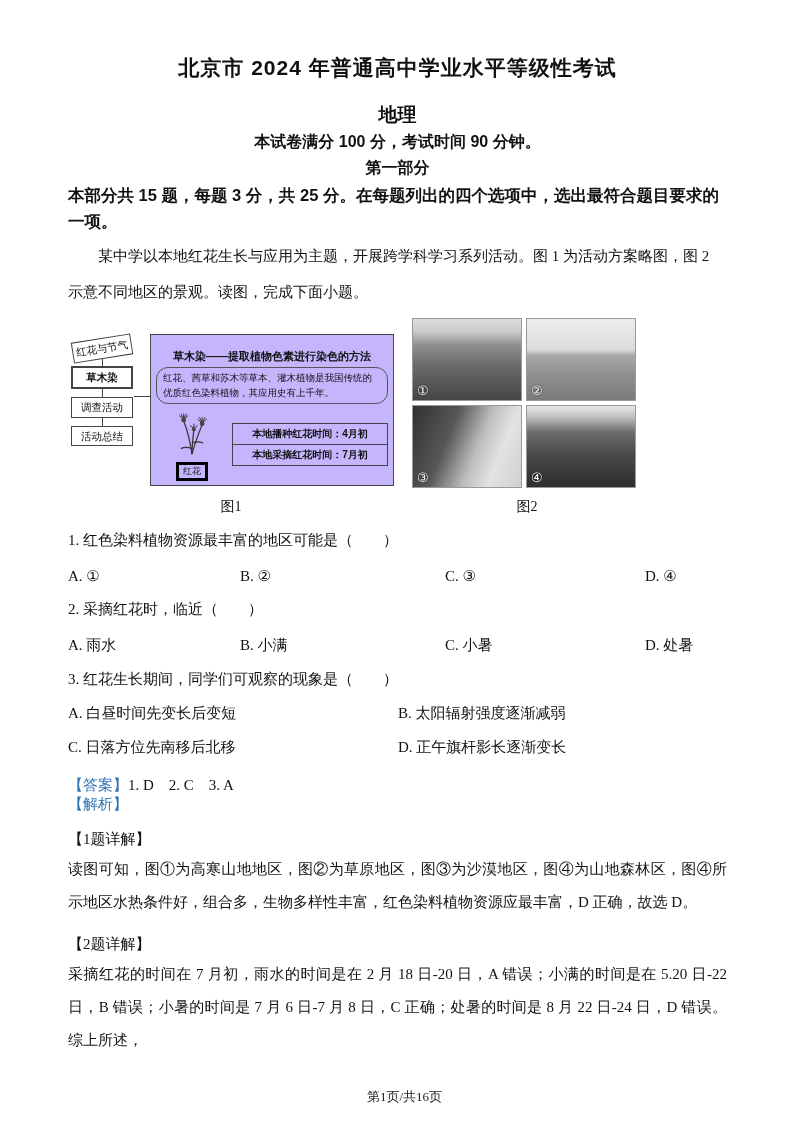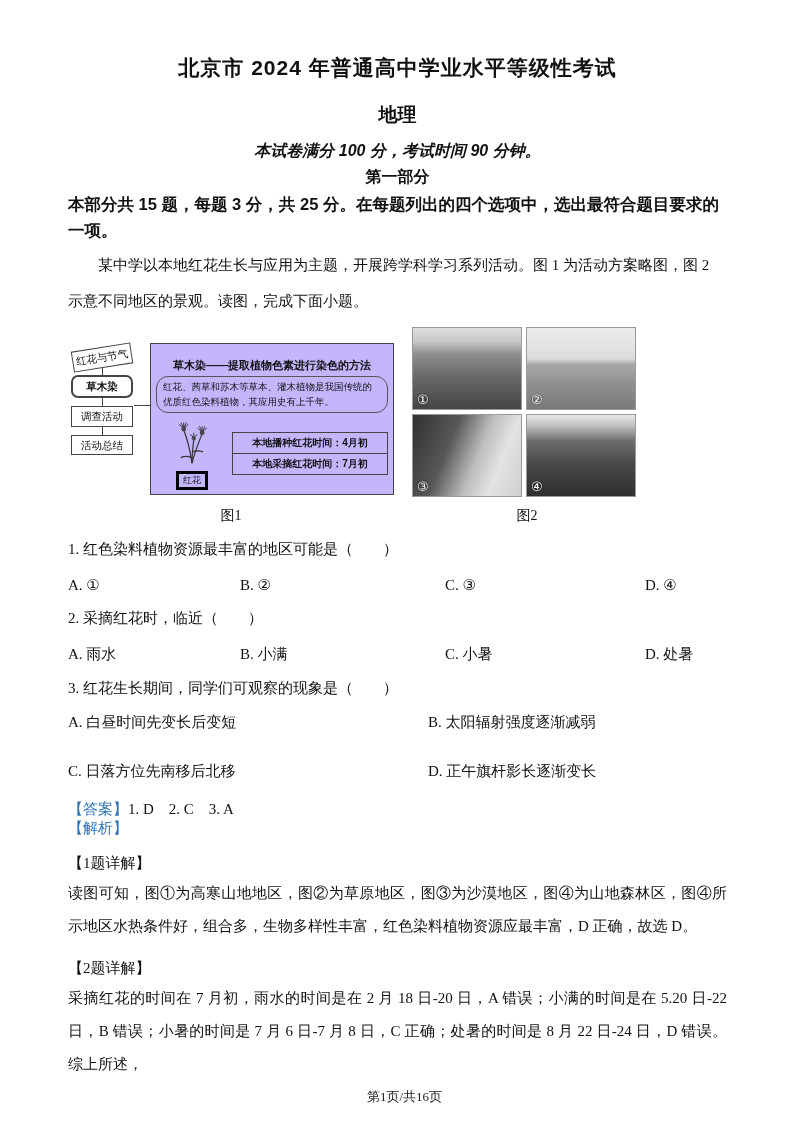--- a/index.html
+++ b/index.html
@@ -5,33 +5,33 @@
   * { margin:0; padding:0; box-sizing:border-box; }
   html,body { background:#ffffff; }
   body {
     width:793px; height:1122px; position:relative; overflow:hidden;
     font-family:"Liberation Serif","DejaVu Serif",serif; color:#111111;
   }
   .content { padding:54px 66px 0 68px; }
 
   .title  { text-align:center; font-family:"Liberation Sans","DejaVu Sans",sans-serif; font-weight:bold; font-size:21px; letter-spacing:1px; }
   .subject{ text-align:center; font-family:"Liberation Sans","DejaVu Sans",sans-serif; font-weight:bold; font-size:19px; margin-top:20px; }
-  .exam-info { text-align:center; font-family:"Liberation Sans","DejaVu Sans",sans-serif; font-weight:bold; font-size:16px; margin-top:13px;font-style:italic; }
+  .exam-info { text-align:center; font-family:"Liberation Sans","DejaVu Sans",sans-serif; font-weight:bold; font-size:16px; margin-top:4px; }
   .part   { text-align:center; font-family:"Liberation Sans","DejaVu Sans",sans-serif; font-weight:bold; font-size:16px; margin-top:5px; }
   .instructions { font-family:"Liberation Sans","DejaVu Sans",sans-serif; font-weight:bold; font-size:16.5px; line-height:1.6; margin-top:3px; }
   .intro  { font-size:15px; line-height:2.4; text-indent:2em; margin-top:3px; }
 
   
   .figure-row { display:flex; gap:14px; margin-top:8px; }
   .fig1 { width:326px; height:154px; position:relative; margin-top:16px; flex:none; }
   .fig1-side { position:absolute; left:0; top:4px; width:68px; display:flex; flex-direction:column; align-items:center; }
   .side-box { border:1px solid #444; font-size:10.5px; line-height:1.2; padding:3px 2px; text-align:center; width:62px; background:#fff;
               font-family:"Liberation Sans","DejaVu Sans",sans-serif; }
   .side-box.tilted { transform:rotate(-9deg); width:60px; }
-  .side-box.hi { border-width:2px; font-weight:bold;border-radius:7px; }
+  .side-box.hi { border-width:2px; font-weight:bold; }
   .side-line { width:1px; height:8px; background:#444; }
   .connector { position:absolute; left:66px; top:62px; width:16px; height:1px; background:#444; }
   .fig1-main { position:absolute; left:82px; top:0; width:244px; height:152px; border:1px solid #444; padding:14px 5px; background:#c4b5fd; }
   .fig1-title { font-size:11px; font-weight:bold; text-align:center; font-family:"Liberation Sans","DejaVu Sans",sans-serif; }
   .fig1-cloud { border:1px solid #555; border-radius:12px; font-size:9.5px; padding:3px 6px; margin-top:3px; line-height:1.55;
                 font-family:"Liberation Sans","DejaVu Sans",sans-serif; }
   .fig1-bottom { display:flex; margin-top:4px; align-items:center; gap:4px; }
   .flower-wrap { width:72px; text-align:center; }
   .flower-label { display:inline-block; border:3px solid #000000; font-size:9px; padding:0 4px; margin-top:-4px;
                   font-family:"Liberation Sans","DejaVu Sans",sans-serif; }
@@ -47,21 +47,21 @@
   .photo.p3 { background:linear-gradient(112deg,#303030 0%,#585858 34%,#bdbdbd 58%,#e3e3e3 76%,#cfcfcf 100%); }
   .photo.p4 { background:linear-gradient(180deg,#e8e8e8 0%,#bfbfbf 14%,#6d6d6d 32%,#474747 62%,#2f2f2f 100%); }
 
   .captions { display:flex; margin-top:10px; font-size:14px; }
   .captions .c1 { width:326px; text-align:center; }
   .captions .c2 { width:238px; text-align:center; margin-left:14px; }
 
   
   .question { font-size:15px; margin-top:15px; }
   .opts4 { display:grid; grid-template-columns:172px 205px 200px 1fr; font-size:15px; margin-top:17px; }
-  .opts2 { display:grid; grid-template-columns:330px 1fr; row-gap:15px; font-size:15px; margin-top:15px;gap:30px; }
+  .opts2 { display:grid; grid-template-columns:330px 1fr; row-gap:15px; font-size:15px; margin-top:15px; }
 
   .answer-row { margin-top:19px; font-size:15px; }
   .blue { color:#2e74b5; }
   .pre { white-space:pre; }
   .analysis-label { margin-top:0; font-size:15px; }
   .expl-head { margin-top:16px; font-size:15px; }
   .expl { font-size:15px; line-height:2.2; text-align:justify; margin-top:4px; }
 
   .footer { position:absolute; left:8px; bottom:16px; width:100%; text-align:center; font-size:13px; color:#222; }
 </style>

